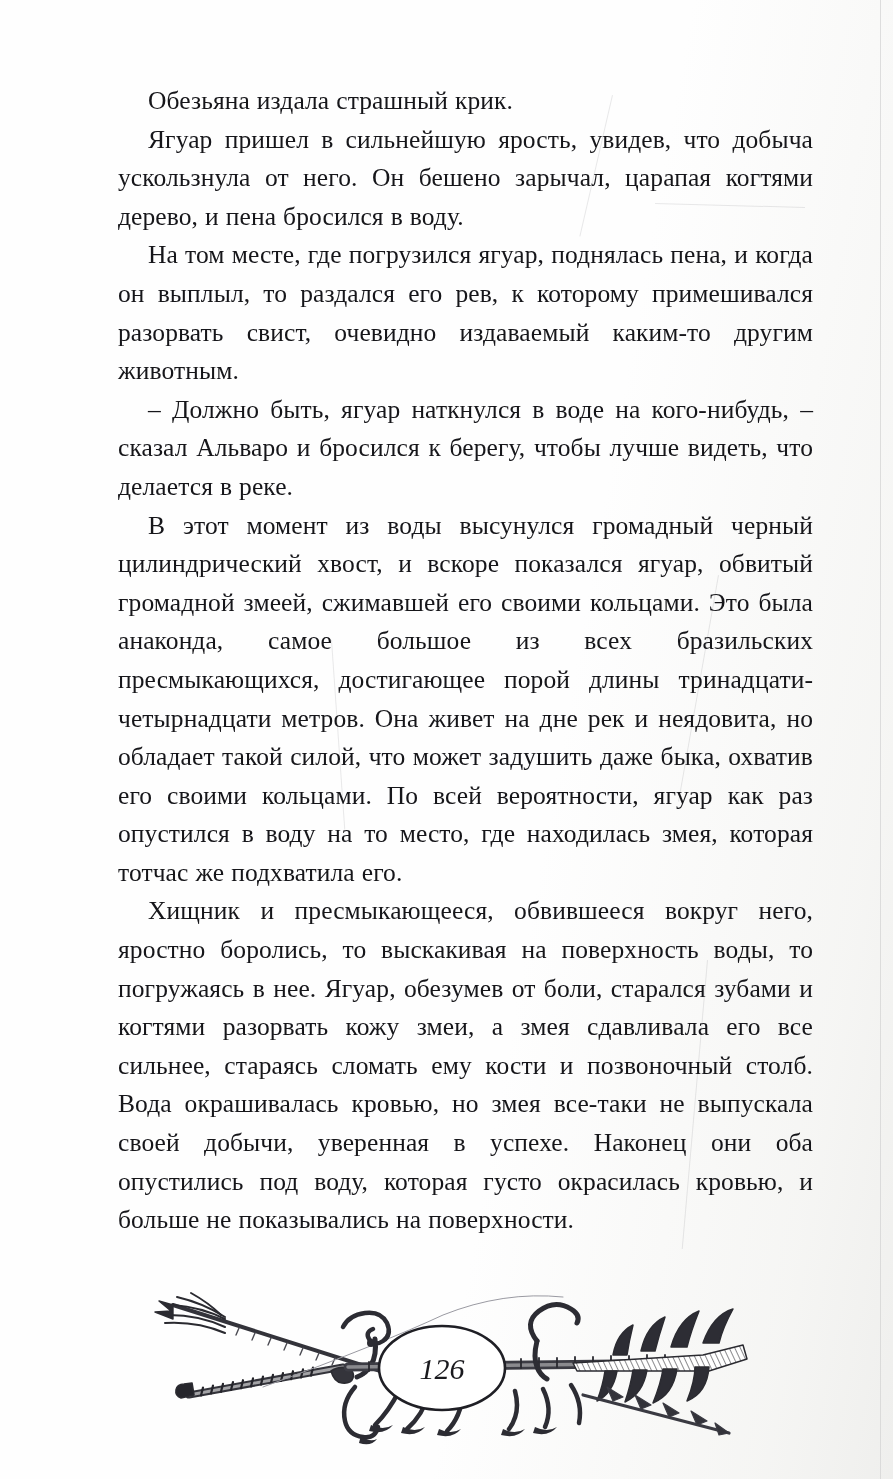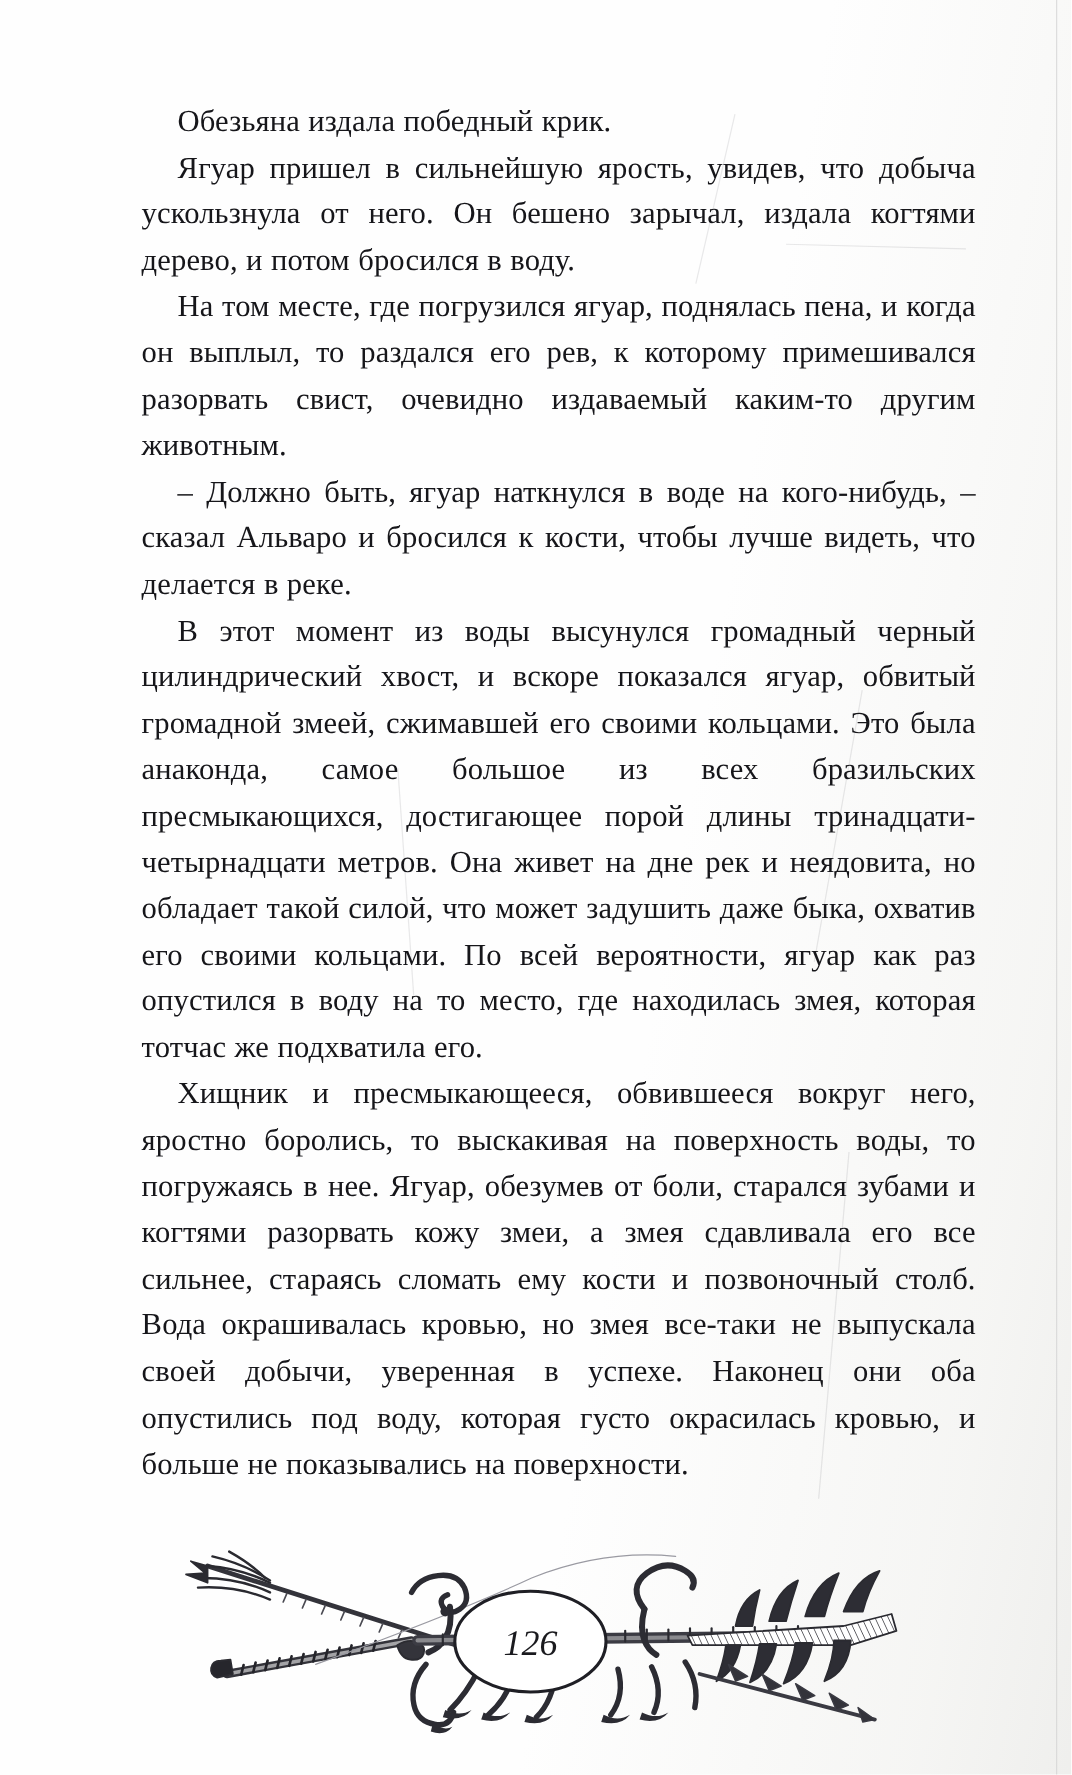--- a/index.html
+++ b/index.html
@@ -76,24 +76,24 @@
   <div class="paper-tone"></div>
 
   <div class="scan-line" style="left:612px; top:95px; width:1px; height:145px; transform:rotate(13deg); transform-origin: top left;"></div>
   <div class="scan-line" style="left:655px; top:205px; width:150px; height:1px; transform:rotate(1.5deg);"></div>
   <div class="scan-line" style="left:718px; top:575px; width:1px; height:230px; transform:rotate(10deg); transform-origin: top left;"></div>
   <div class="scan-line" style="left:331px; top:640px; width:1px; height:190px; transform:rotate(-4deg); transform-origin: top left;"></div>
   <div class="scan-line" style="left:707px; top:960px; width:1px; height:290px; transform:rotate(5deg); transform-origin: top left;"></div>
   <div class="scan-line" style="left:880px; top:0px; width:1px; height:1479px; background:rgba(210,210,210,0.7);"></div>
 
   <div class="textblock">
-    <p class="para">Обезьяна издала победный крик.</p>
-    <p class="para">Ягуар пришел в сильнейшую ярость, увидев, что добыча ускользнула от него. Он бешено зарычал, издала когтями дерево, и потом бросился в воду.</p>
+    <p class="para">Обезьяна издала страшный крик.</p>
+    <p class="para">Ягуар пришел в сильнейшую ярость, увидев, что добыча ускользнула от него. Он бешено зарычал, царапая когтями дерево, и пена бросился в воду.</p>
     <p class="para">На том месте, где погрузился ягуар, поднялась пена, и когда он выплыл, то раздался его рев, к которому примешивался разорвать свист, очевидно издаваемый каким-то другим животным.</p>
-    <p class="para">– Должно быть, ягуар наткнулся в воде на кого-нибудь, – сказал Альваро и бросился к кости, чтобы лучше видеть, что делается в реке.</p>
+    <p class="para">– Должно быть, ягуар наткнулся в воде на кого-нибудь, – сказал Альваро и бросился к берегу, чтобы лучше видеть, что делается в реке.</p>
     <p class="para">В этот момент из воды высунулся громадный черный цилиндрический хвост, и вскоре показался ягуар, обвитый громадной змеей, сжимавшей его своими кольцами. Это была анаконда, самое большое из всех бразильских пресмыкающихся, достигающее порой длины тринадцати-четырнадцати метров. Она живет на дне рек и неядовита, но обладает такой силой, что может задушить даже быка, охватив его своими кольцами. По всей вероятности, ягуар как раз опустился в воду на то место, где находилась змея, которая тотчас же подхватила его.</p>
     <p class="para">Хищник и пресмыкающееся, обвившееся вокруг него, яростно боролись, то выскакивая на поверхность воды, то погружаясь в нее. Ягуар, обезумев от боли, старался зубами и когтями разорвать кожу змеи, а змея сдавливала его все сильнее, стараясь сломать ему кости и позвоночный столб. Вода окрашивалась кровью, но змея все-таки не выпускала своей добычи, уверенная в успехе. Наконец они оба опустились под воду, которая густо окрасилась кровью, и больше не показывались на поверхности.</p>
   </div>
 
   <div class="ornament-wrap">
     <svg class="ornament-svg" width="620" height="175" viewBox="0 0 620 175">
       <defs>
         <pattern id="hatch" width="4" height="4" patternUnits="userSpaceOnUse" patternTransform="rotate(35)">
           <rect width="4" height="4" fill="#ffffff"></rect>
           <line x1="0" y1="0" x2="0" y2="4" stroke="#2a2a30" stroke-width="1.5"></line>

